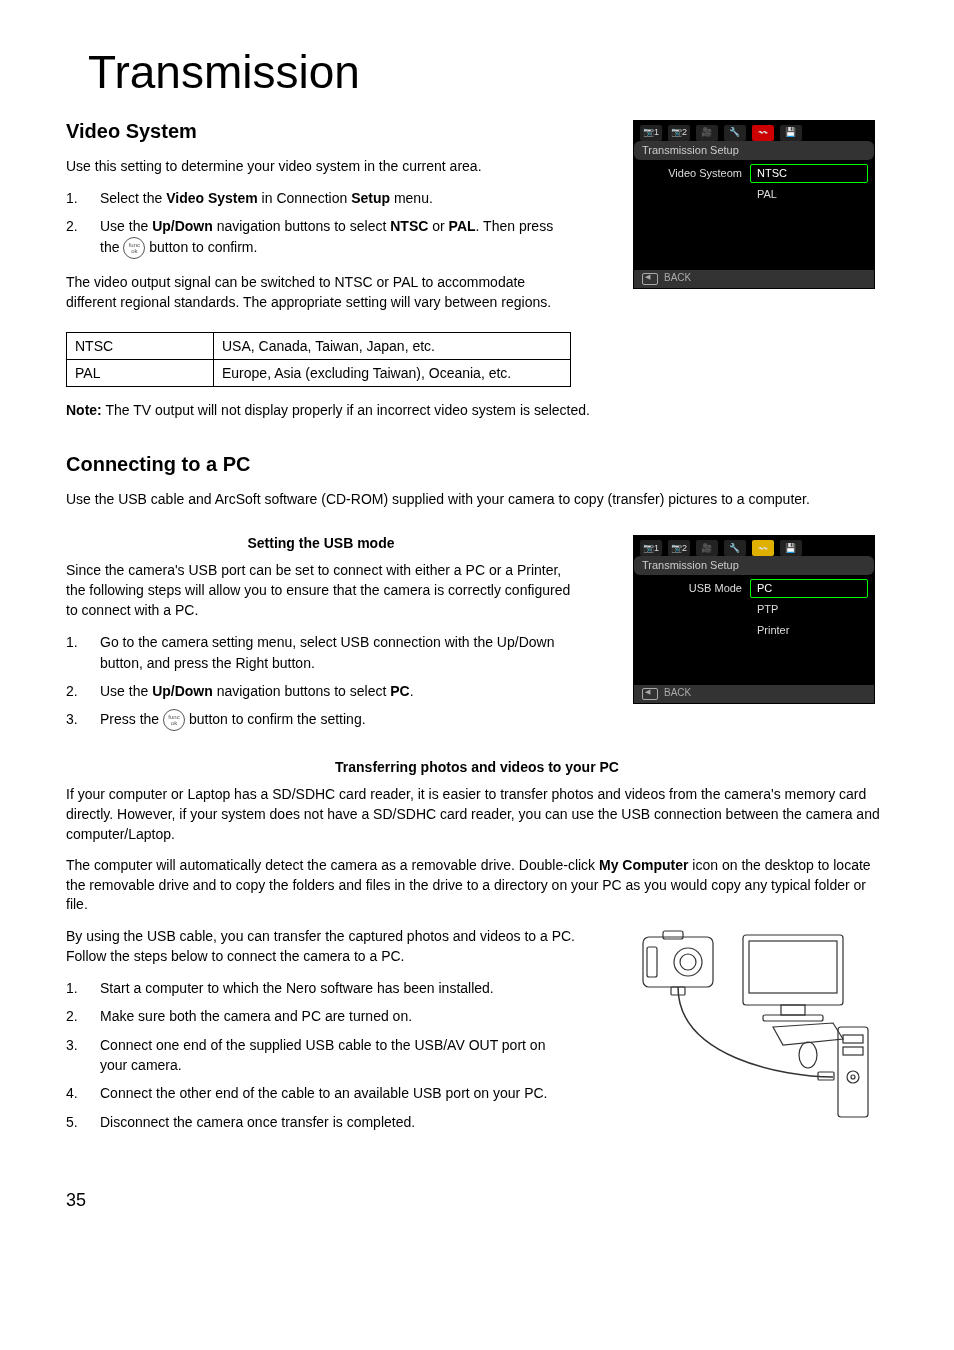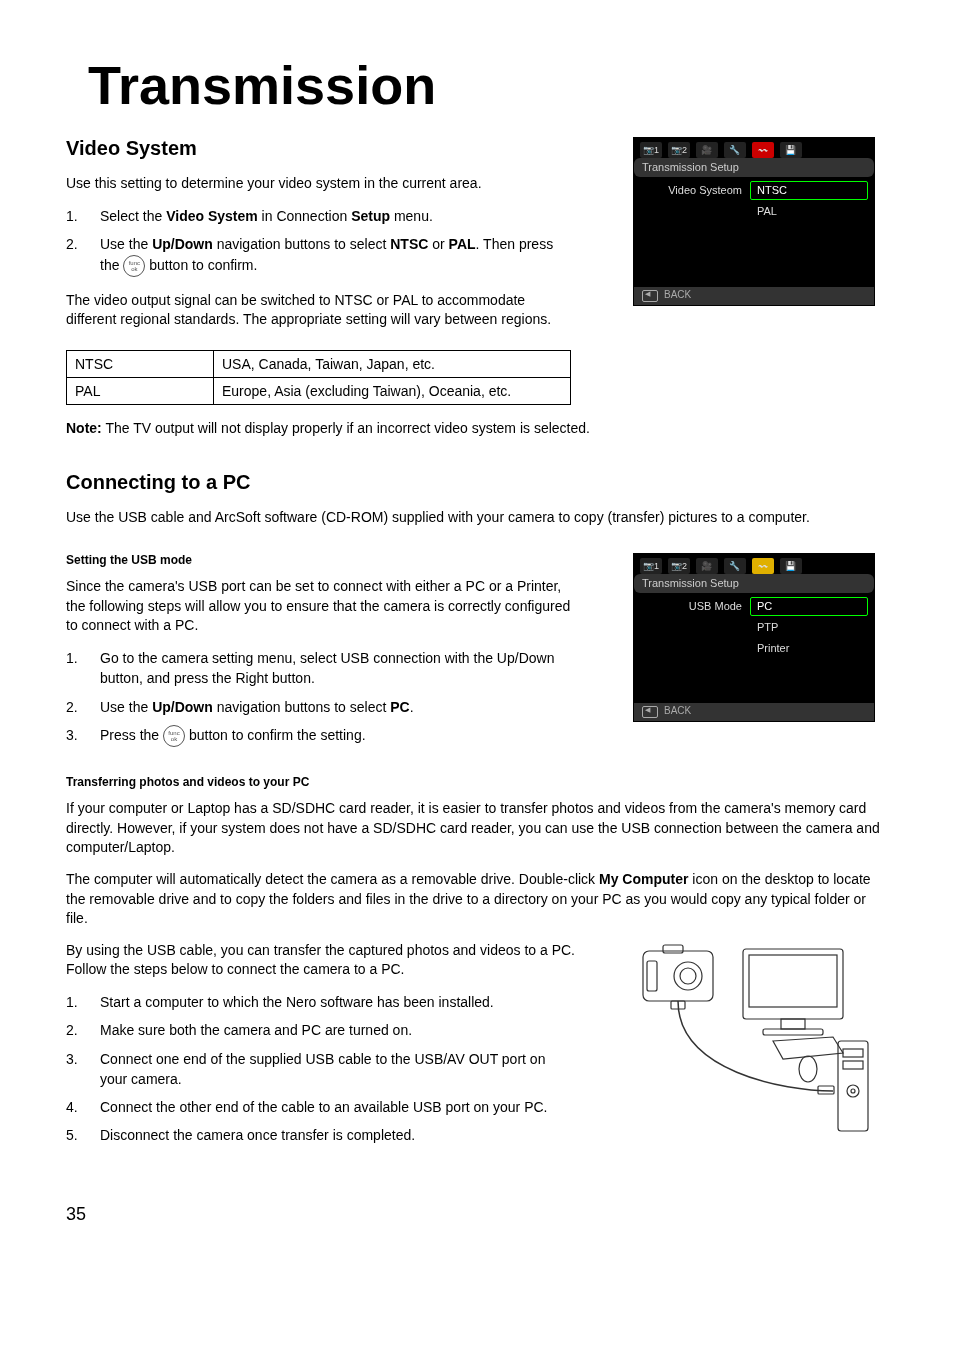--- a/index.html
+++ b/index.html
@@ -9,35 +9,36 @@
     font-size: 14px;
     color: #000;
     background: #fff;
     width: 954px;
   }
   .page {
     padding: 40px 66px 30px 66px;
     box-sizing: border-box;
   }
   h1.main-title {
-    font-size: 54px;
-    font-weight: bold;
-    margin: 16px 0 22px 0;
+    font-size: 46px;
+    font-weight: normal;
+    margin: 7px 0 22px 0;
     padding-left: 22px;
     line-height: 1.1;
   }
   h2.section-title {
     font-size: 20px;
     font-weight: bold;
     margin: 0 0 14px 0;
   }
   h3.subsection-title {
-    font-size: 12px;
+    font-size: 14px;
     font-weight: bold;
     margin: 0 0 10px 0;
+    text-align: center;
   }
   p { margin: 0 0 12px 0; line-height: 1.4; }
   .intro-col { max-width: 510px; }
   .two-col { display: flex; gap: 57px; align-items: flex-start; margin-bottom: 8px; }
   .col-text { flex: 0 0 510px; }
   ol.steps {
     list-style: none;
     padding: 0;
     margin: 0 0 14px 0;
     counter-reset: step;

